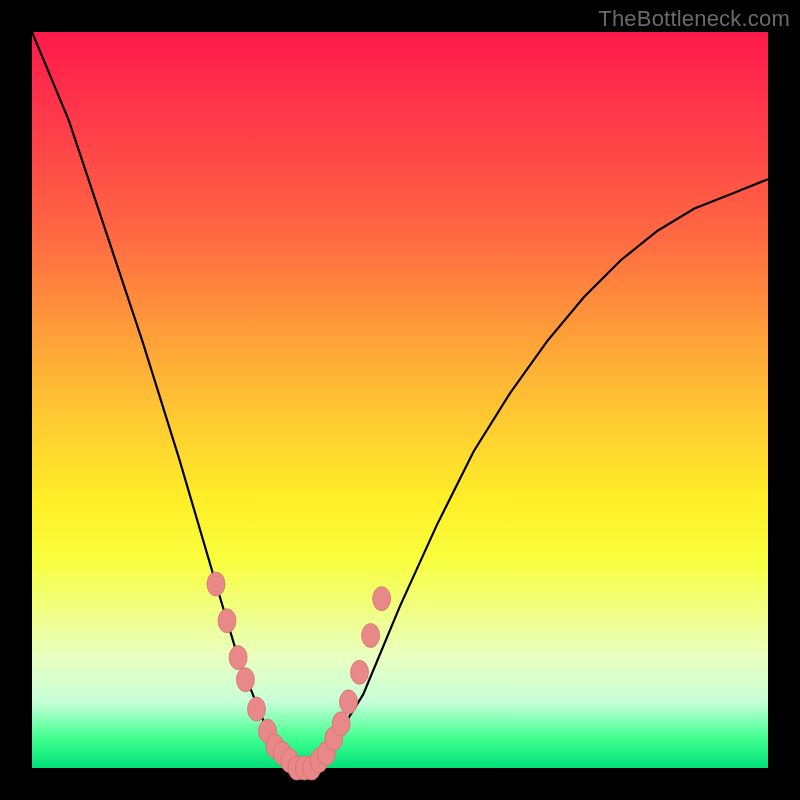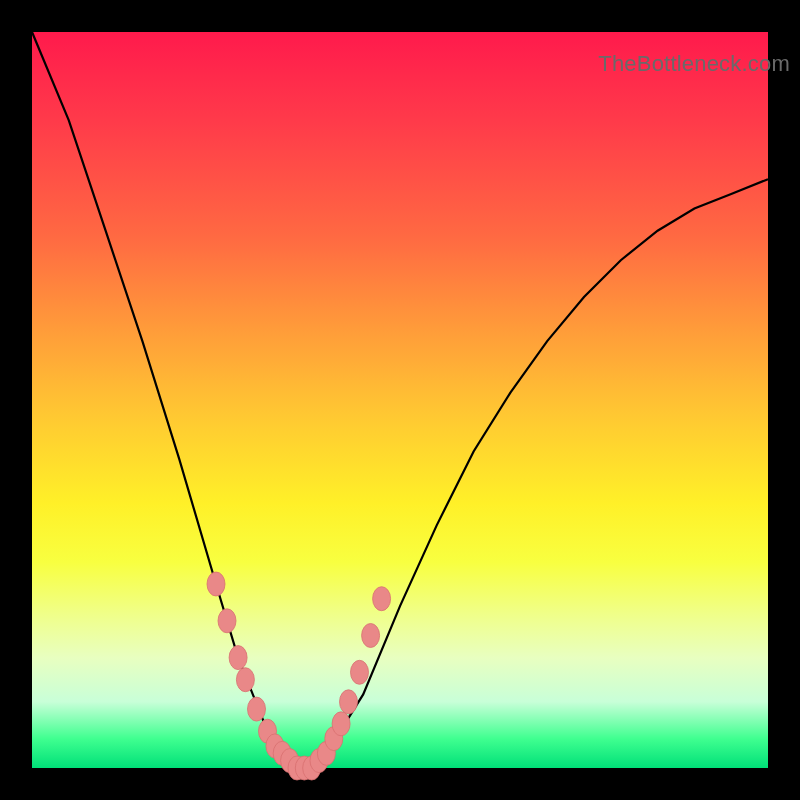--- a/index.html
+++ b/index.html
@@ -40,21 +40,20 @@
   .watermark {
     position: absolute;
     top: 6px;
     right: 10px;
     font-family: Arial, Helvetica, sans-serif;
     font-size: 22px;
     font-weight: 500;
     color: #6a6a6a;
     letter-spacing: 0.2px;
     user-select: none;
-    margin-top: 45px;
   }
   svg.overlay {
     position: absolute;
     left: 32px;
     top: 32px;
     width: 736px;
     height: 736px;
     overflow: visible;
   }
   .curve {

